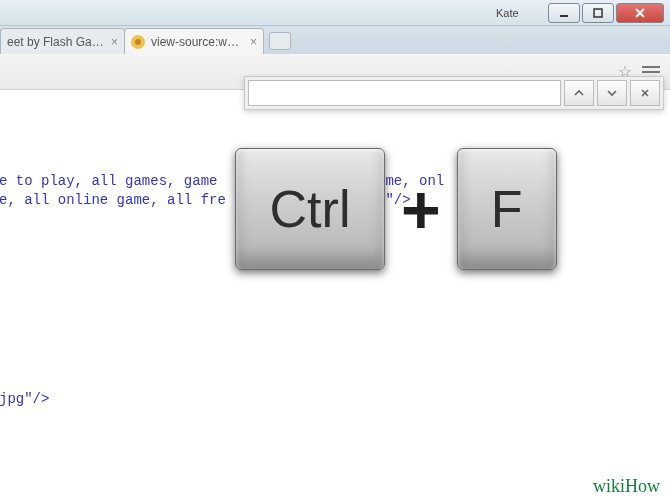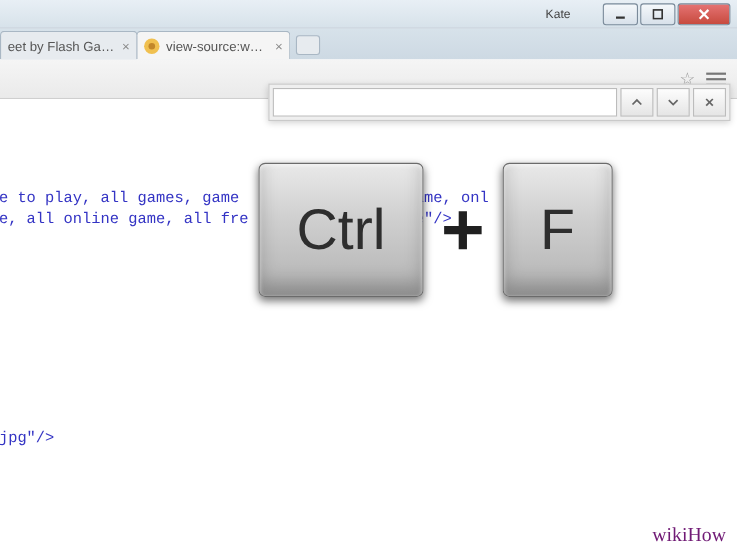--- a/index.html
+++ b/index.html
@@ -206,21 +206,21 @@
   font-family: Arial, sans-serif;
 }
 
 
 .watermark {
   position: absolute;
   bottom: 6px;
   right: 10px;
   font-family: Georgia, "Times New Roman", serif;
   font-size: 18px;
-  color: #701a75;
+  color: #15803d;
 }
 </style>
 </head>
 <body>
 
 <div class="titlebar">
   <span class="windows-user">Kate</span>
   <div class="win-btn">
     <svg width="10" height="10">
         <line x1="1" y1="8" x2="9" y2="8" stroke="#333" stroke-width="2"></line>

